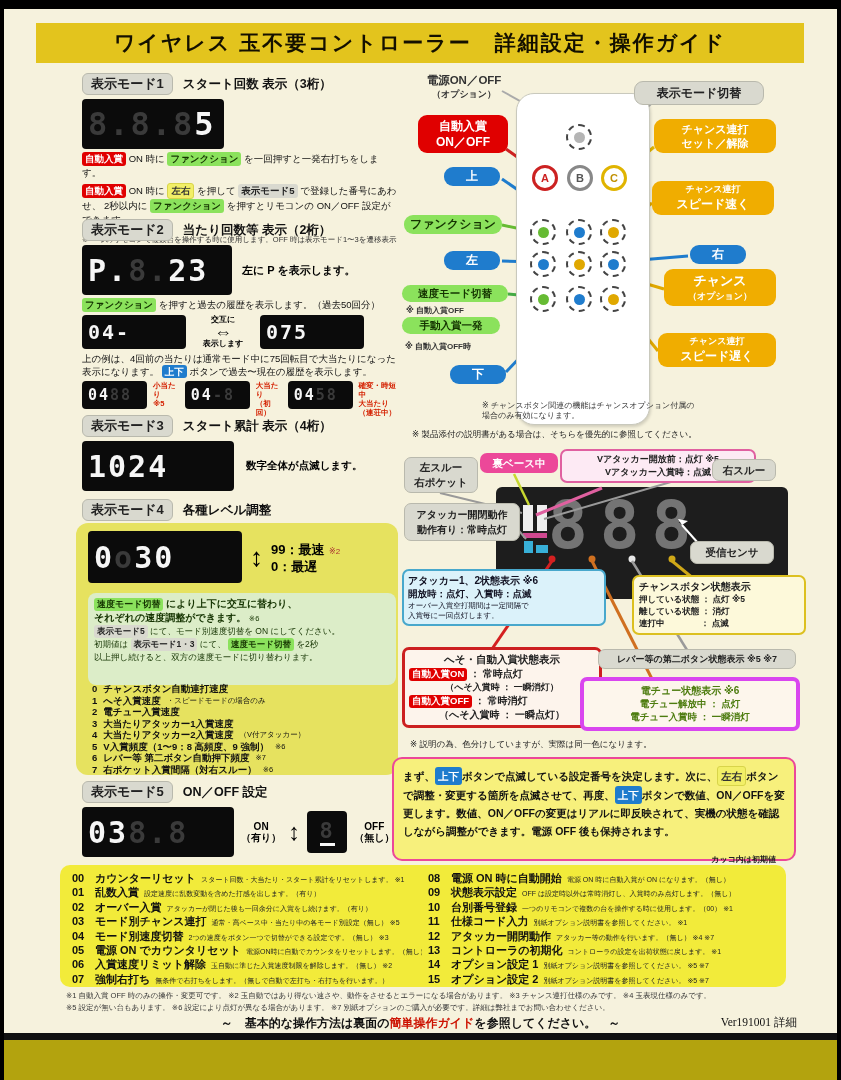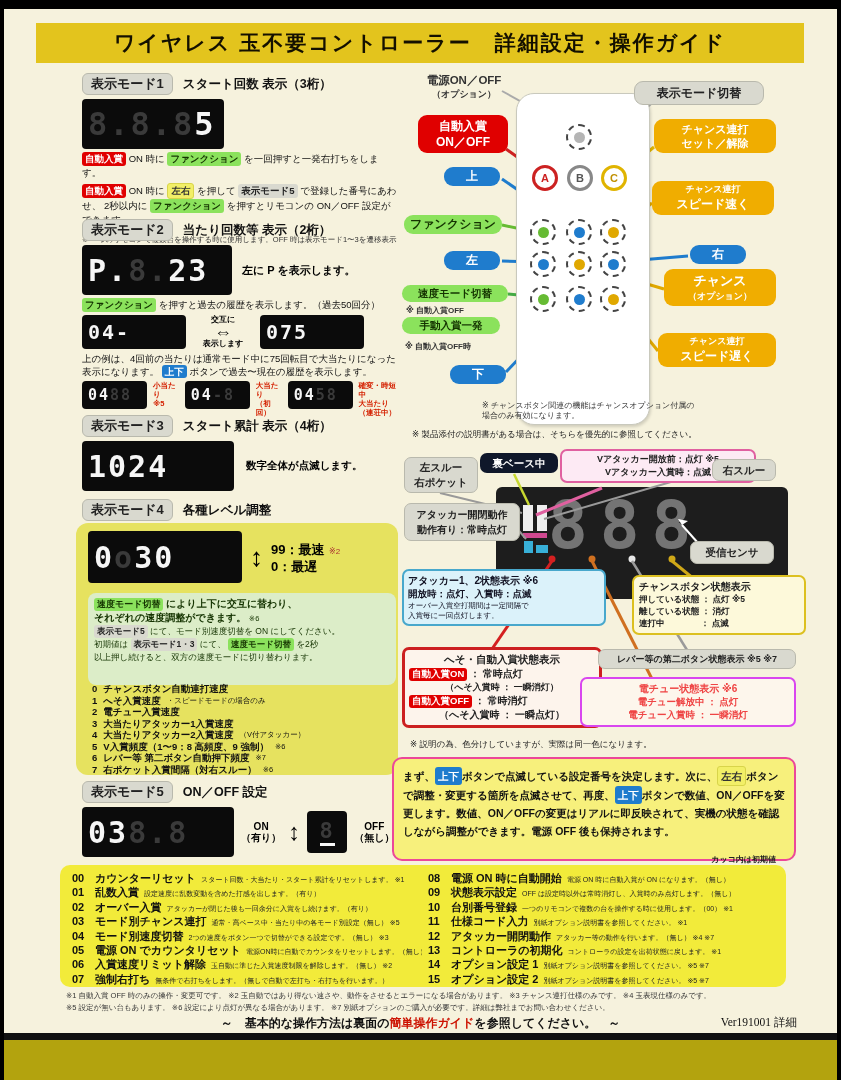--- a/index.html
+++ b/index.html
@@ -38,26 +38,26 @@
   .rlabel.gold{background:#f0ad00;color:#fff;}
   .rlabel.redb{background:#e00000;color:#fff;}
   .rlabel.grayb{background:#d9d9cf;color:#222;border:1px solid #b9b9ad;}
   .rnote{font-size:8px;color:#333;font-weight:bold;}
   .btn{position:absolute;border:2px dashed #444;border-radius:50%;width:22px;height:22px;display:flex;align-items:center;justify-content:center;background:#fff;}
   .dot{width:11px;height:11px;border-radius:50%;}
   .ring{position:absolute;width:20px;height:20px;border-radius:50%;display:flex;align-items:center;justify-content:center;font-weight:bold;font-size:11px;background:#fff;}
   
   .dlabel{position:absolute;border-radius:7px;font-weight:bold;text-align:center;z-index:3;}
   .dlabel.grayb{background:#d9d9cf;color:#222;border:1px solid #b9b9ad;}
-  .dlabel.dark{background:#0f172a;color:#fff;}
+  .dlabel.dark{background:#ec4899;color:#fff;}
   .dlabel.pink{background:#fdeaf4;border:2px solid #e060a0;color:#222;}
   .dlabel.cyanb{background:#dbf2fa;border:2px solid #48a8cc;color:#112;}
   .dlabel.yel{background:#fdf9da;border:2px solid #dcc020;color:#222;}
   .dlabel.redbx{background:#fdf4ec;border:3px solid #cc2020;color:#222;}
-  .dlabel.org{background:#fdf6ec;border:2px solid #d946ef;color:#ef4444;}
+  .dlabel.org{background:#fdf6ec;border:4px solid #d946ef;color:#4d7c0f;}
   
   .spanel{position:absolute;left:56px;top:856px;width:726px;height:122px;background:#f2eb3a;border-radius:10px;}
   .srow{display:flex;align-items:baseline;gap:5px;line-height:13.4px;white-space:nowrap;overflow:hidden;}
   .snum{font-weight:bold;font-size:11px;color:#111;min-width:18px;}
   .sname{font-weight:bold;font-size:11px;color:#111;}
   .sdesc{font-size:7px;color:#222;}
   .bluebox{position:absolute;left:388px;top:748px;width:404px;height:104px;background:#f7f07c;border:2px solid #ec4899;border-radius:10px;
            padding:7px 9px;font-size:10.5px;font-weight:bold;line-height:18px;color:#111;box-sizing:border-box;}
   svg{position:absolute;}
 </style>

